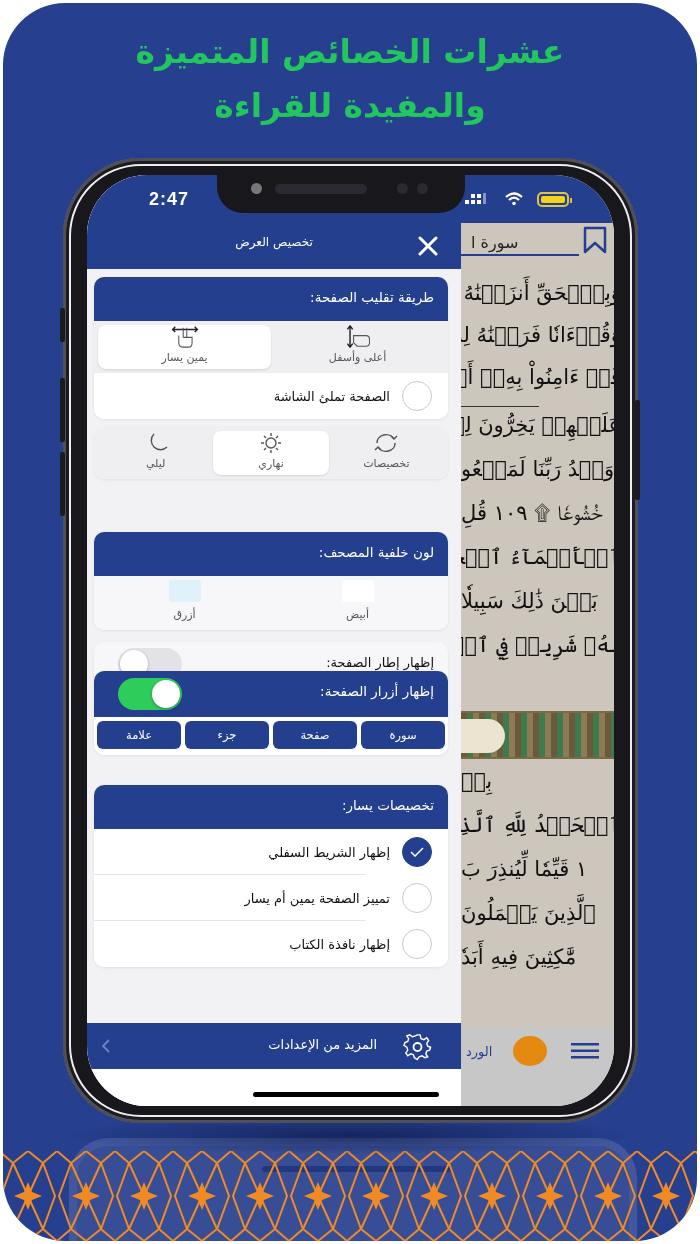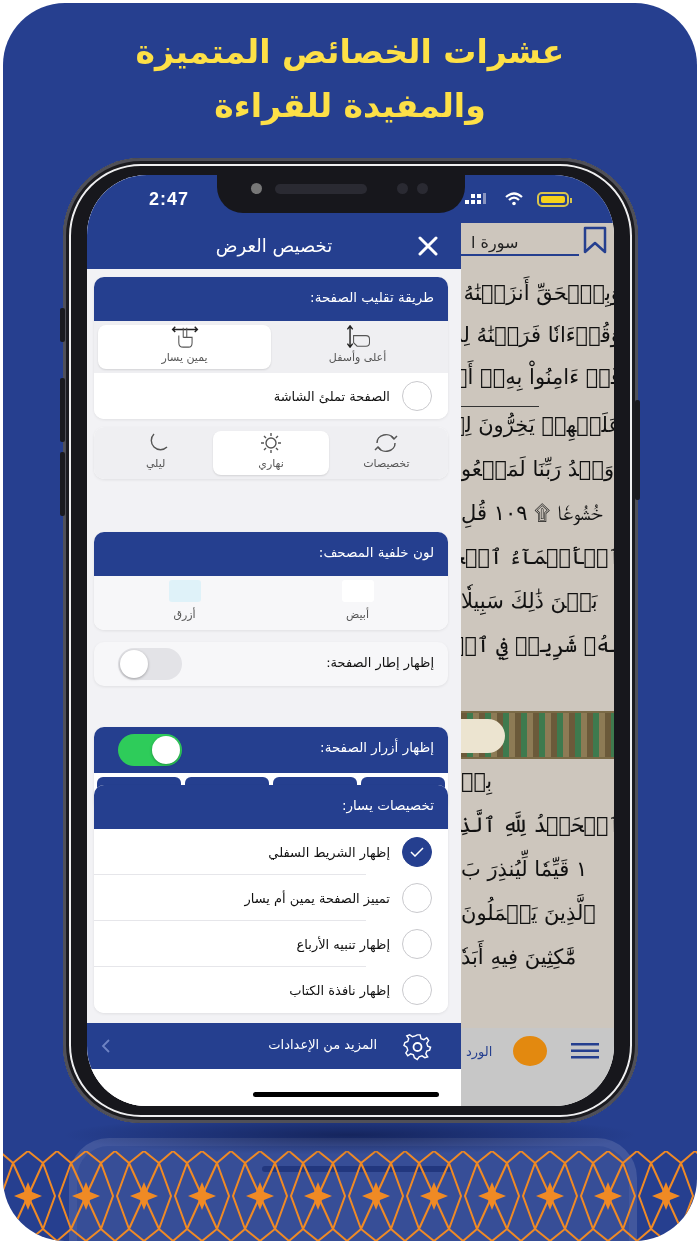--- a/index.html
+++ b/index.html
@@ -5,21 +5,21 @@
   * { box-sizing: border-box; margin: 0; padding: 0; }
   html, body { width: 700px; height: 1244px; background: #ffffff; overflow: hidden; }
   body { font-family: "DejaVu Sans", sans-serif; position: relative; }
 
   .poster {
     position: absolute; left: 3px; top: 3px; width: 694px; height: 1238px;
     background: #263f8f; border-radius: 62px; overflow: hidden;
   }
   .headline {
     position: absolute; left: 0; right: 0; top: 22px;
-    text-align: center; color: #fde047; direction: rtl;
+    text-align: center; color: #22c55e; direction: rtl;
     font-family: "DejaVu Sans", sans-serif; font-weight: bold;
     font-size: 33px; line-height: 54px;
   }
 
   
   .phone-shadow {
     position: absolute; left: 60px; top: 1115px; width: 580px; height: 40px;
     background: radial-gradient(ellipse at center, rgba(10,20,60,0.6), rgba(10,20,60,0) 70%);
   }
   .reflection {
@@ -61,21 +61,21 @@
   .battery { position: absolute; left: 450px; top: 17px; width: 32px; height: 15px; border: 2px solid #d9c54c; border-radius: 5px; }
   .battery .fill { position: absolute; left: 2px; top: 2px; right: 2px; bottom: 2px; background: #f7d21a; border-radius: 2px; }
   .battery .nub { position: absolute; right: -5px; top: 4px; width: 2px; height: 5px; background: #d9c54c; }
 
   
   .panel {
     position: absolute; left: 0; top: 0; width: 374px; height: 931px; background: #f2f2f5;
   }
   .panel-title {
     position: absolute; left: 0; width: 374px; top: 60px; text-align: center;
-    color: #fff; font-size: 18px; direction: rtl;
+    color: #fff; font-size: 12px; direction: rtl;
   }
   .close-btn { position: absolute; left: 330px; top: 60px; width: 22px; height: 22px; }
 
   .card {
     position: absolute; left: 7px; width: 354px; background: #fff; border-radius: 10px; overflow: hidden;
     box-shadow: 0 1px 3px rgba(0,0,0,0.08);
   }
   .card-head {
     height: 44px; background: #253f8f; color: #fff; direction: rtl;
     font-size: 13.5px; padding: 12px 14px 0 0; text-align: right;
@@ -286,21 +286,21 @@
       </div>
     </div>
 
     <div class="card" style="top:467px;height:44px;background:#f7f7f9;">
       <div style="position:absolute;right:14px;top:13px;font-size:13px;direction:rtl;color:#111">إظهار إطار الصفحة:</div>
       <div class="toggle off" style="left:24px;top:6px;">
           <div class="knob"></div>
         </div>
     </div>
 
-    <div class="card" style="top:552px;">
+    <div class="card" style="top:496px;">
       <div class="card-head" style="height:46px;">
         <span>إظهار أزرار الصفحة:</span>
       </div>
       <div class="toggle on" style="left:24px;top:7px;">
           <div class="knob"></div>
         </div>
       <div class="btn-row">
         <div class="pill">سورة</div>
         <div class="pill">صفحة</div>
         <div class="pill">جزء</div>
@@ -315,25 +315,20 @@
           <svg width="14" height="10" viewBox="0 0 14 10">
               <path d="M1 5 L5 9 L13 1" stroke="#fff" stroke-width="1.5" fill="none"></path>
             </svg>
         </div>
         <span>إظهار الشريط السفلي</span>
         <div class="row-sep"></div>
       </div>
       <div class="row">
         <div class="radio"></div>
         <span>تمييز الصفحة يمين أم يسار</span>
-        <div class="row-sep"></div>
-      </div>
-      <div class="row">
-        <div class="radio"></div>
-        <span>إظهار تنبيه الأرباع</span>
         <div class="row-sep"></div>
       </div>
       <div class="row">
         <div class="radio"></div>
         <span>إظهار نافذة الكتاب</span>
       </div>
     </div>
 
     <div class="footer">
       <svg style="position:absolute;left:316px;top:10px" width="30" height="28" viewBox="0 0 30 28">

